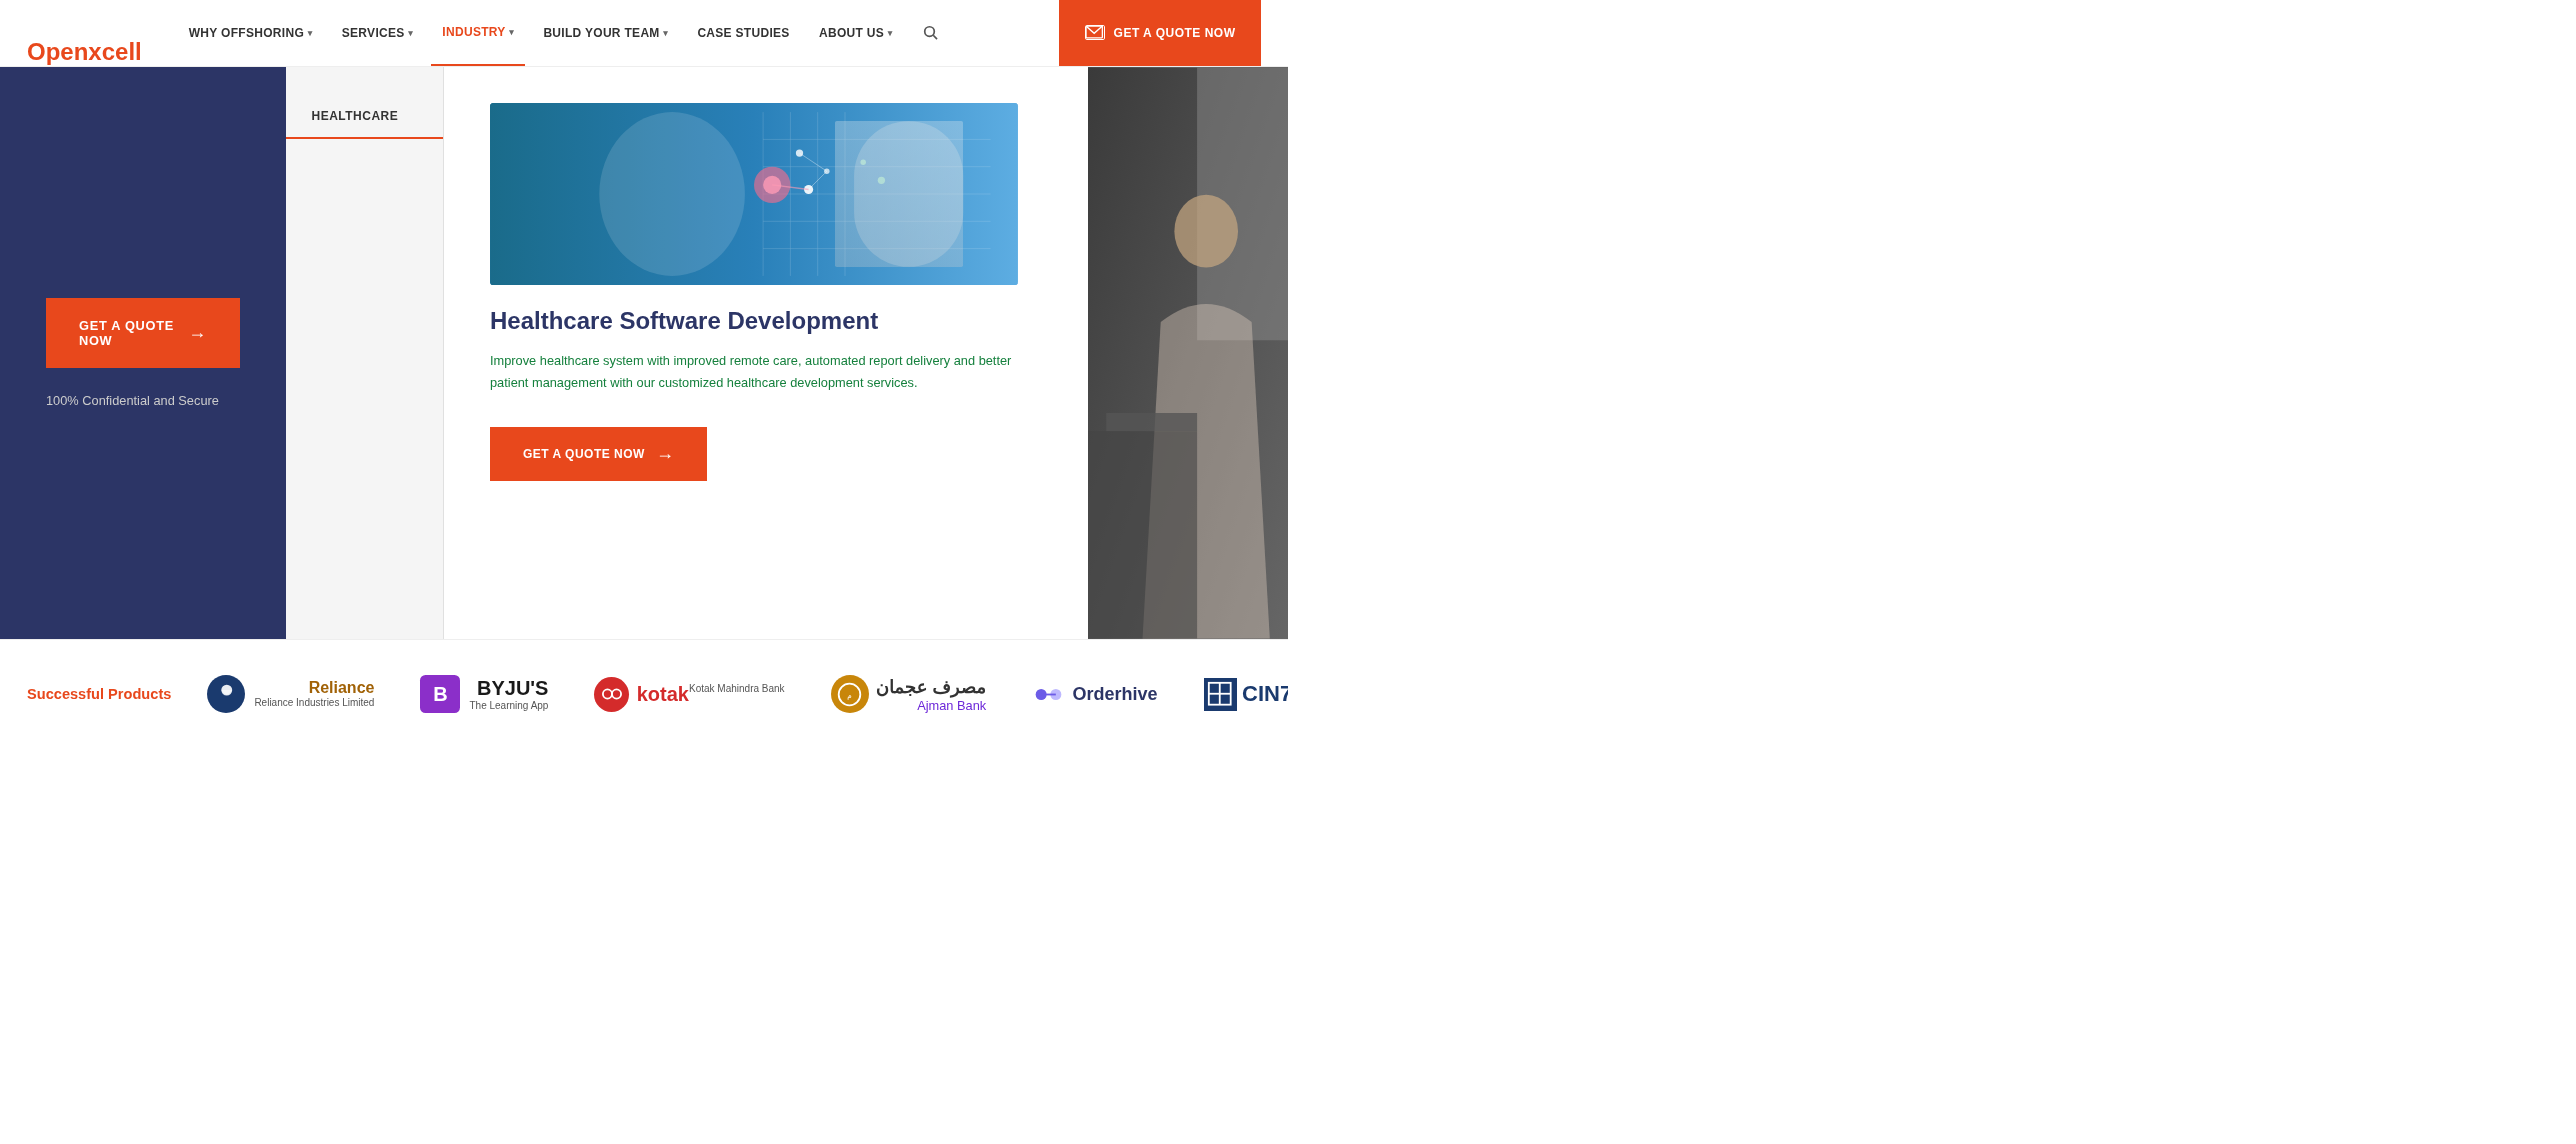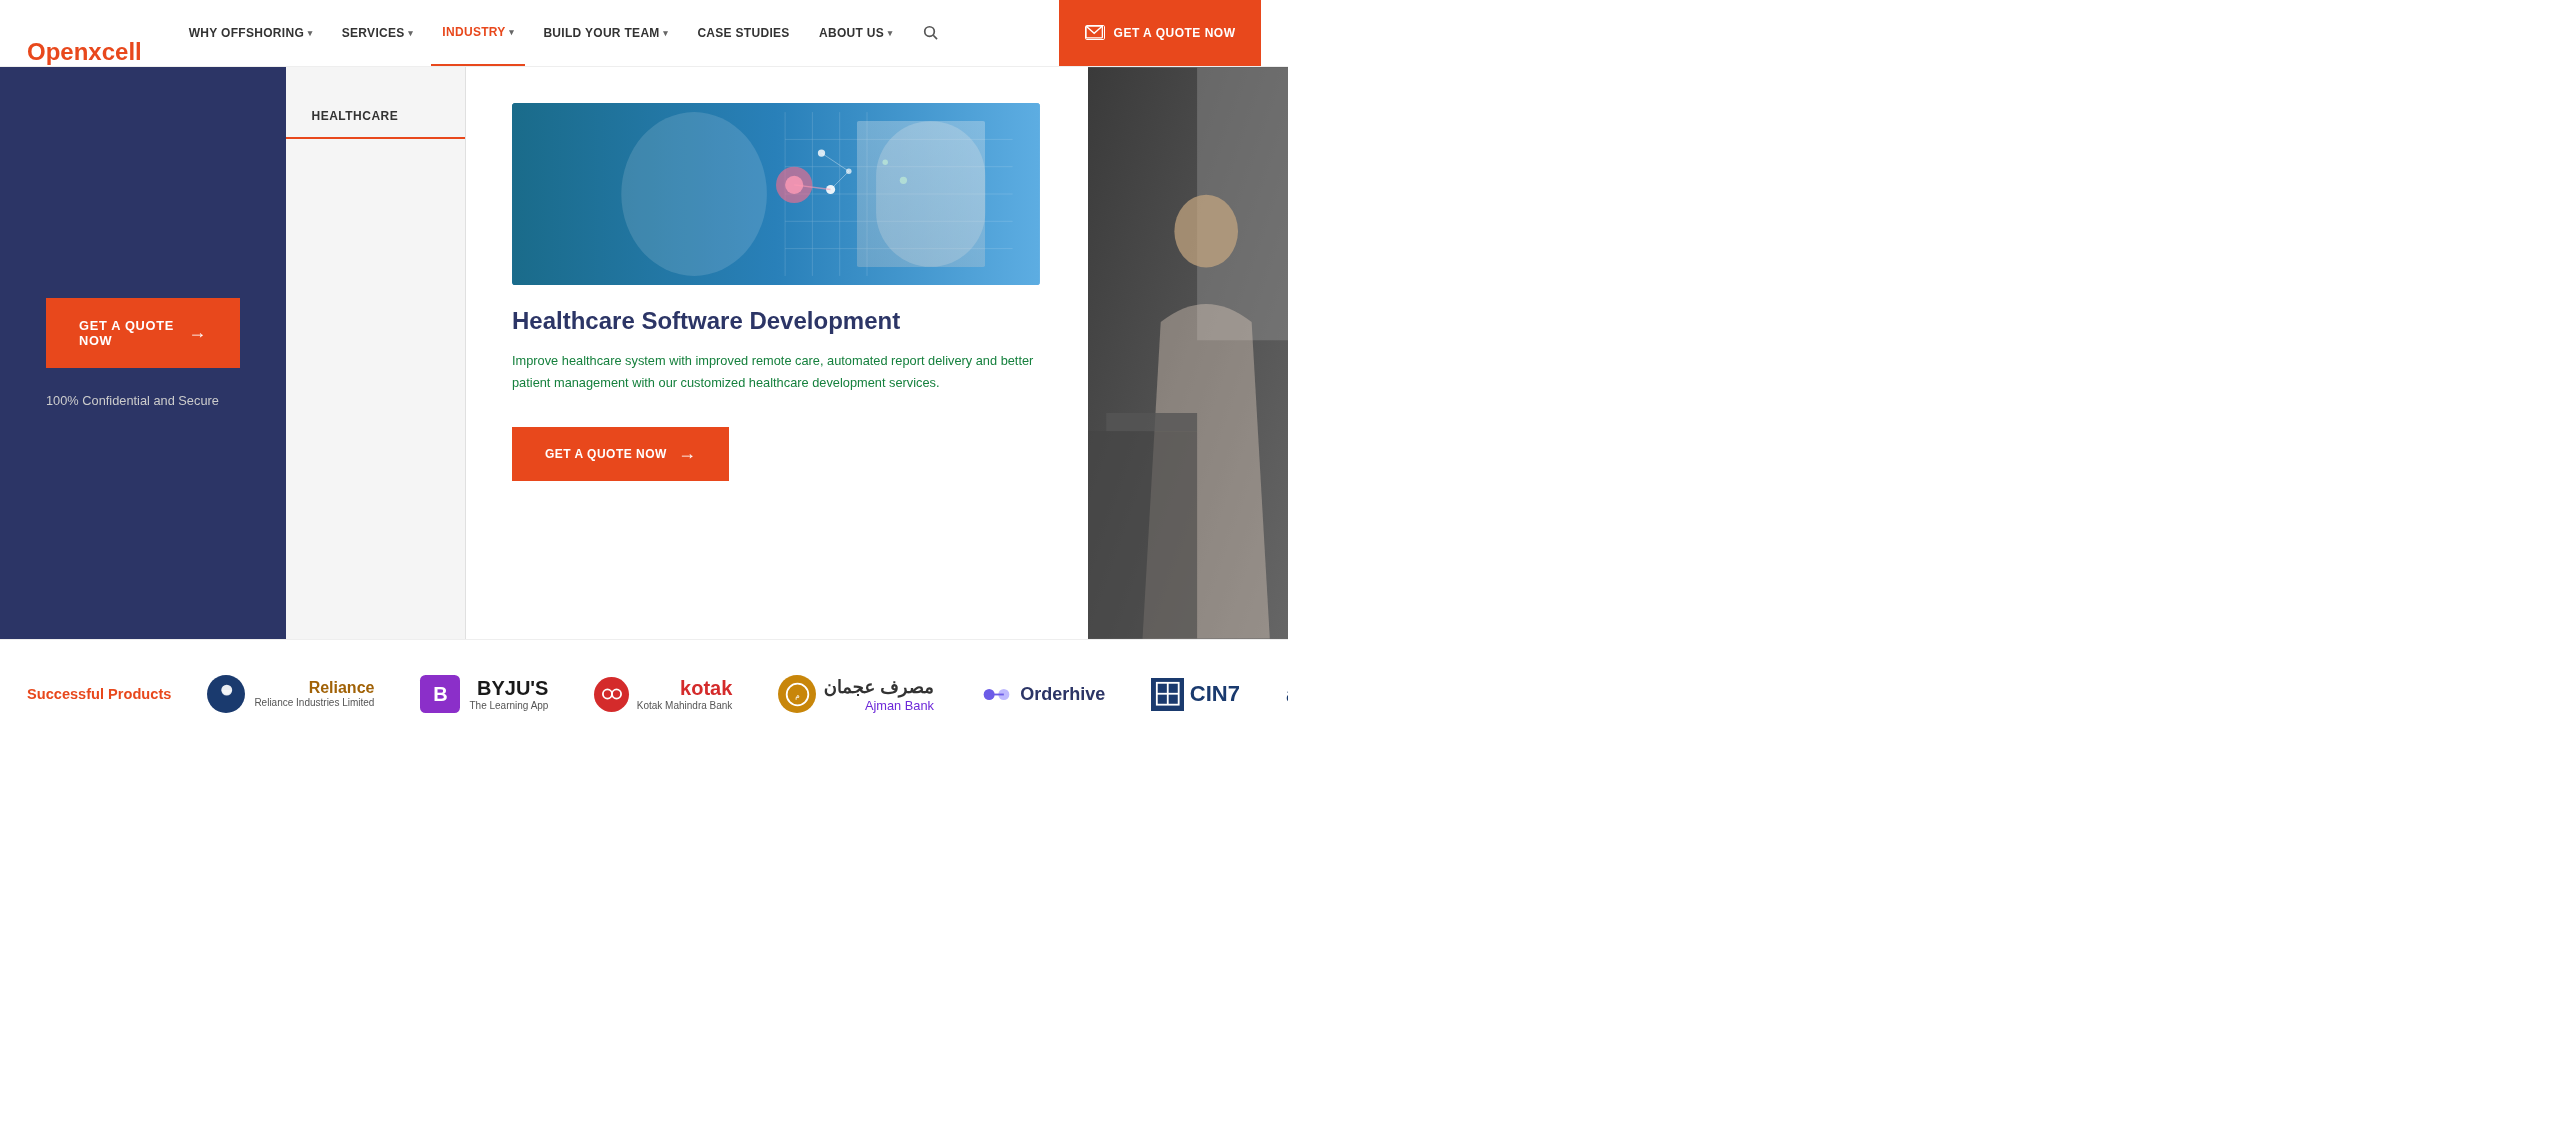--- a/index.html
+++ b/index.html
@@ -138,21 +138,21 @@
       position: absolute;
       left: 286px;
       top: 0;
       right: 0;
       background: #f5f5f5;
       display: flex;
       z-index: 50;
       height: 572px;
     }
     .dropdown-left {
-      width: 180px;
+      width: 158px;
       background: #f5f5f5;
       padding-top: 27px;
       flex-shrink: 0;
       border-right: 0.9px solid #e0e0e0;
     }
     .dropdown-left-item {
       padding: 14.6px 25.5px;
       font-size: 12px;
       font-weight: 700;
       color: #333;
@@ -335,21 +335,21 @@
       width: 35px;
       height: 35px;
       background: #d42b2b;
       border-radius: 50%;
       display: flex;
       align-items: center;
       justify-content: center;
       color: #fff;
       font-size: 12.8px;
     }
-    .kotak-text-group { display: flex; flex-direction: column; }
+    .kotak-text-group { display: flex; }
     .kotak-name { font-size: 20px; font-weight: 800; color: #d42b2b; }
     .kotak-sub { font-size: 10px; color: #555; }
 
     
     .ajman-logo {
       display: flex;
       align-items: center;
       gap: 7.3px;
     }
     .ajman-icon {

